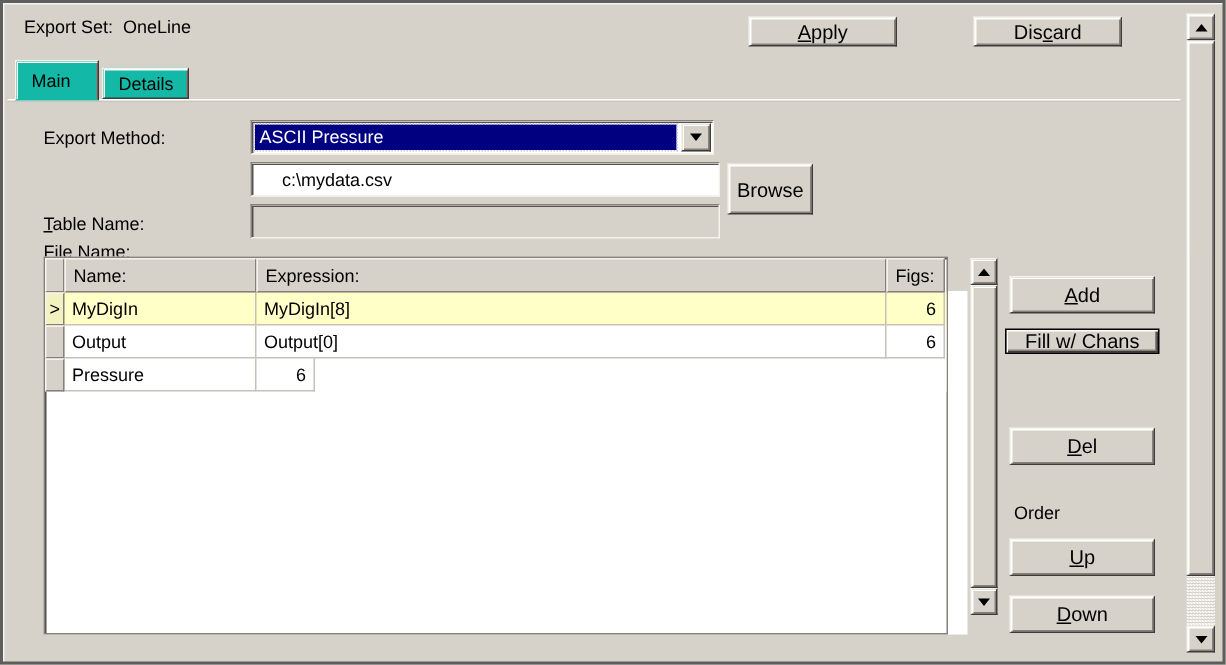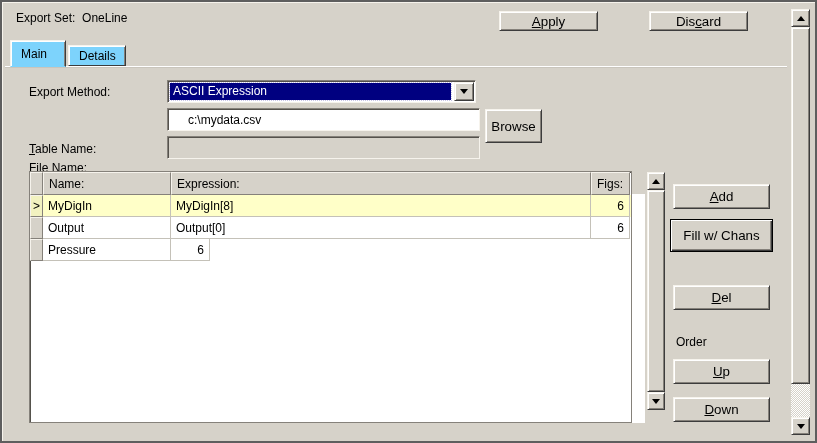--- a/index.html
+++ b/index.html
@@ -43,21 +43,21 @@
   }
   .field.disabled { background:#d6d2c9; }
   input.field {
     font-family:"Liberation Sans", sans-serif; font-size:12px;
     padding:2px 20px; outline:none;
   }
 
   
   .tab {
     display:flex; align-items:center;
-    background:#7dd3fc;
+    background:#14b8a6;
     border:1px solid;
     padding:0 10px;
   }
   .tab-active {
     border-color:#f6f3ec #3c3c3c transparent #f6f3ec;
     box-shadow: inset 1px 1px 0 #fff, inset -1px 0 0 #85817a;
     z-index:4;
   }
   .tab-inactive {
     border-color:#f6f3ec #3c3c3c #3c3c3c #f6f3ec;
@@ -145,21 +145,21 @@
   <div class="tab tab-active abs" style="left:8px; top:38px; width:56px; height:27px;">
       <span>Main</span>
     </div>
   <div class="tab tab-inactive abs" style="left:66px; top:43px; width:58px; height:21px;">
       <span>Details</span>
     </div>
   <div class="panel-line abs" style="left:3px; top:64px; width:782px; height:1px;"></div>
 
   <div class="abs lbl" style="left:27px; top:83px;">Export Method:</div>
   <div class="combo field abs" style="left:165px; top:78px; width:309px; height:23px;">
-    <div class="combo-sel">ASCII Expression</div>
+    <div class="combo-sel">ASCII Pressure</div>
     <div class="combo-btn btn">
         <span class="tri-down"></span>
       </div>
   </div>
 
   <div class="abs lbl" style="left:27px; top:112px;margin-top:47px;">File Name:</div>
   <input class="field abs" style="left: 165px; top: 106px; width: 313px; height: 23px;" value="c:\mydata.csv">
 
   <button class="btn abs" style="left:483px; top:107px; width:57px; height:34px;">
       <span>Browse</span>
@@ -205,21 +205,21 @@
         <span class="tri-down"></span>
       </div>
   </div>
 
   <button class="btn abs" style="left:671px; top:182px; width:97px; height:25px;">
       <span></span>
       <span class="u">A</span>
       <span>dd</span>
     </button>
 
-  <button class="btn-default abs" style="left:668px; top:217px; width:103px; height:33px; padding:0 4px;">
+  <button class="btn-default abs" style="left:668px; top:217px; width:103px; height:17px; padding:0 4px;">
       <span>Fill w/ Chans</span>
     </button>
 
   <button class="btn abs" style="left:671px; top:283px; width:97px; height:25px;">
       <span></span>
       <span class="u">D</span>
       <span>el</span>
     </button>
 
   <div class="abs lbl" style="left:674px; top:333px;">Order</div>

